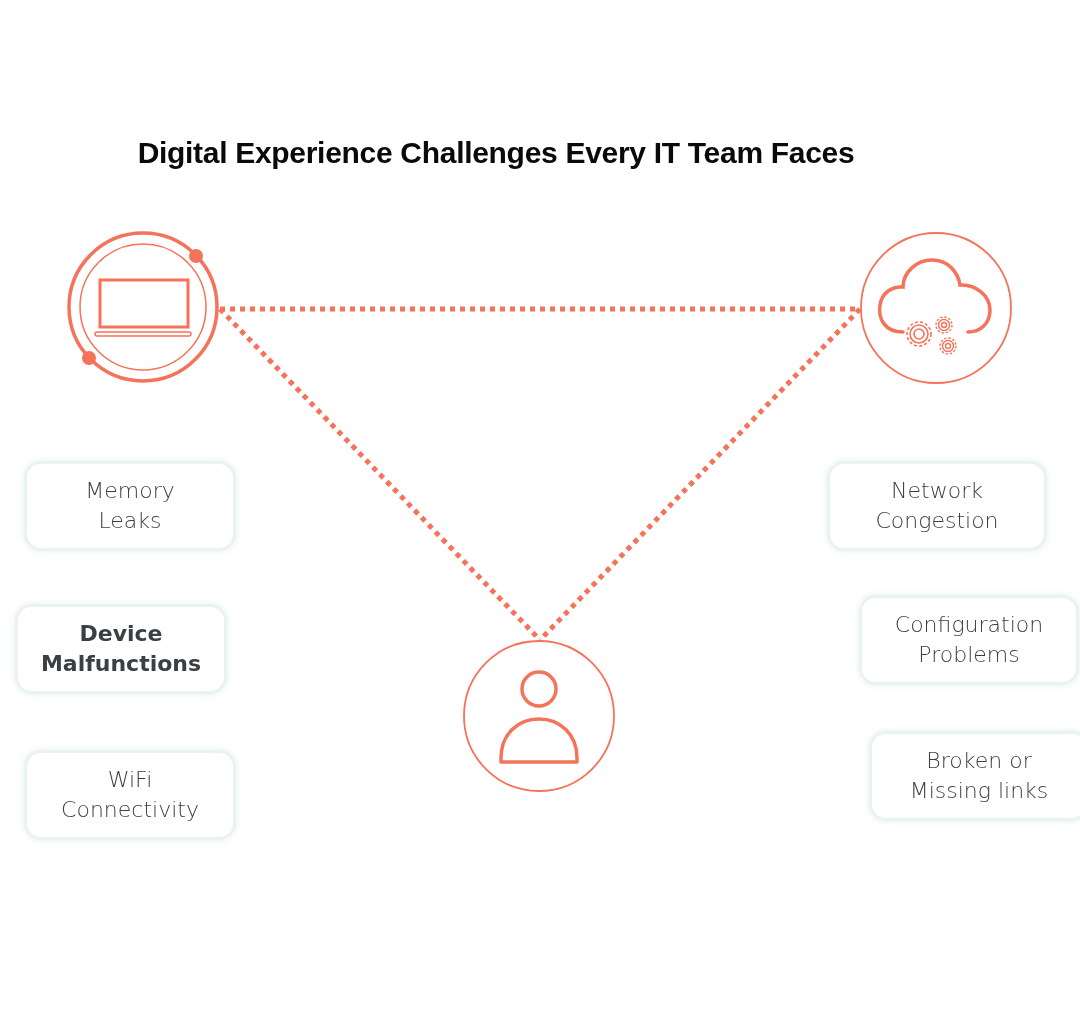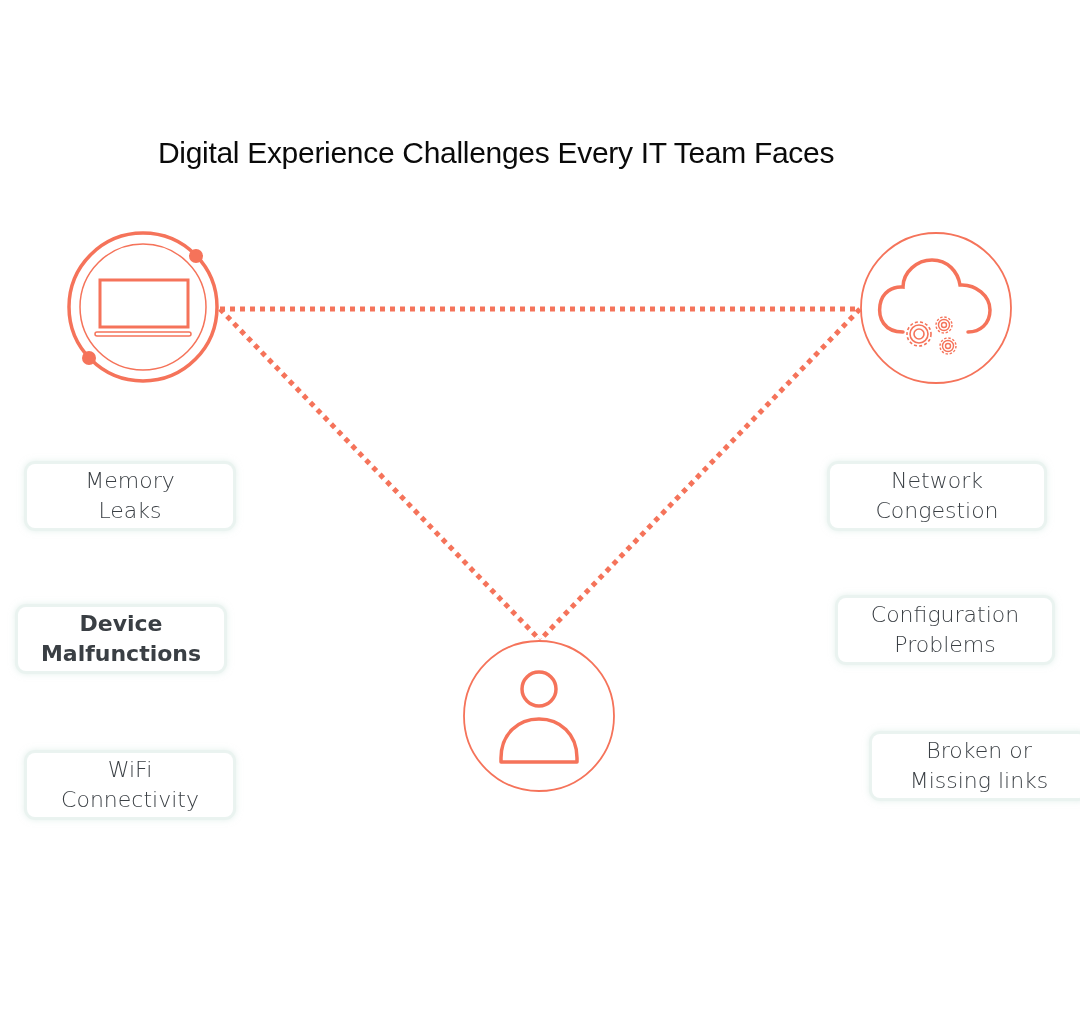--- a/index.html
+++ b/index.html
@@ -1,26 +1,26 @@
 <!DOCTYPE html>
 <html><head>
 <meta charset="utf-8">
 <style>
   html, body { margin: 0; padding: 0; background: #ffffff; }
   body { width: 1080px; height: 1016px; position: relative; overflow: hidden;
          font-family: "Liberation Sans", sans-serif; }
   .title {
     position: absolute; left: 0; top: 136px; width: 992px; text-align: center;
-    font-family: "Liberation Sans", sans-serif; font-weight: 400; font-size: 30px;
+    font-family: "Liberation Sans", sans-serif; font-weight: 700; font-size: 30px;
     color: #0a0a0a; letter-spacing: -0.3px;
   }
   svg.diagram { position: absolute; left: 0; top: 0; }
   .box {
-    position: absolute; width: 206px; height: 64px; box-sizing: border-box;
-    background: #ffffff; border-radius: 8px;
+    position: absolute; width: 206px; height: 84px; box-sizing: border-box;
+    background: #ffffff; border-radius: 14px;
     box-shadow: 0 0 0 3px #eaf3f0, 0 0 6px 3px rgba(205,228,221,0.55);
     display: flex; align-items: center; justify-content: center; text-align: center;
     font-family: "DejaVu Sans", sans-serif; font-weight: 300; font-size: 22px; line-height: 30px;
     color: #3a3f44; white-space: pre-line;
   }
 </style>
 </head>
 <body>
 
 <div class="title">Digital Experience Challenges Every IT Team Faces</div>
@@ -77,16 +77,16 @@
 
 <div class="box" style="left:27px; top:464px;">Memory
 Leaks</div>
 <div class="box" style="left:18px; top:607px;font-weight:bold;">Device
 Malfunctions</div>
 <div class="box" style="left:27px; top:753px;">WiFi
 Connectivity</div>
 
 <div class="box" style="left:830px; top:464px; width:214px;">Network
 Congestion</div>
-<div class="box" style="left:838px; top:598px; width:214px;">Configuration
+<div class="box" style="left:862px; top:598px; width:214px;">Configuration
 Problems</div>
 <div class="box" style="left:838px; top:734px; width:214px;margin-left:34px;">Broken or
 Missing links</div>
 
 </body></html>

